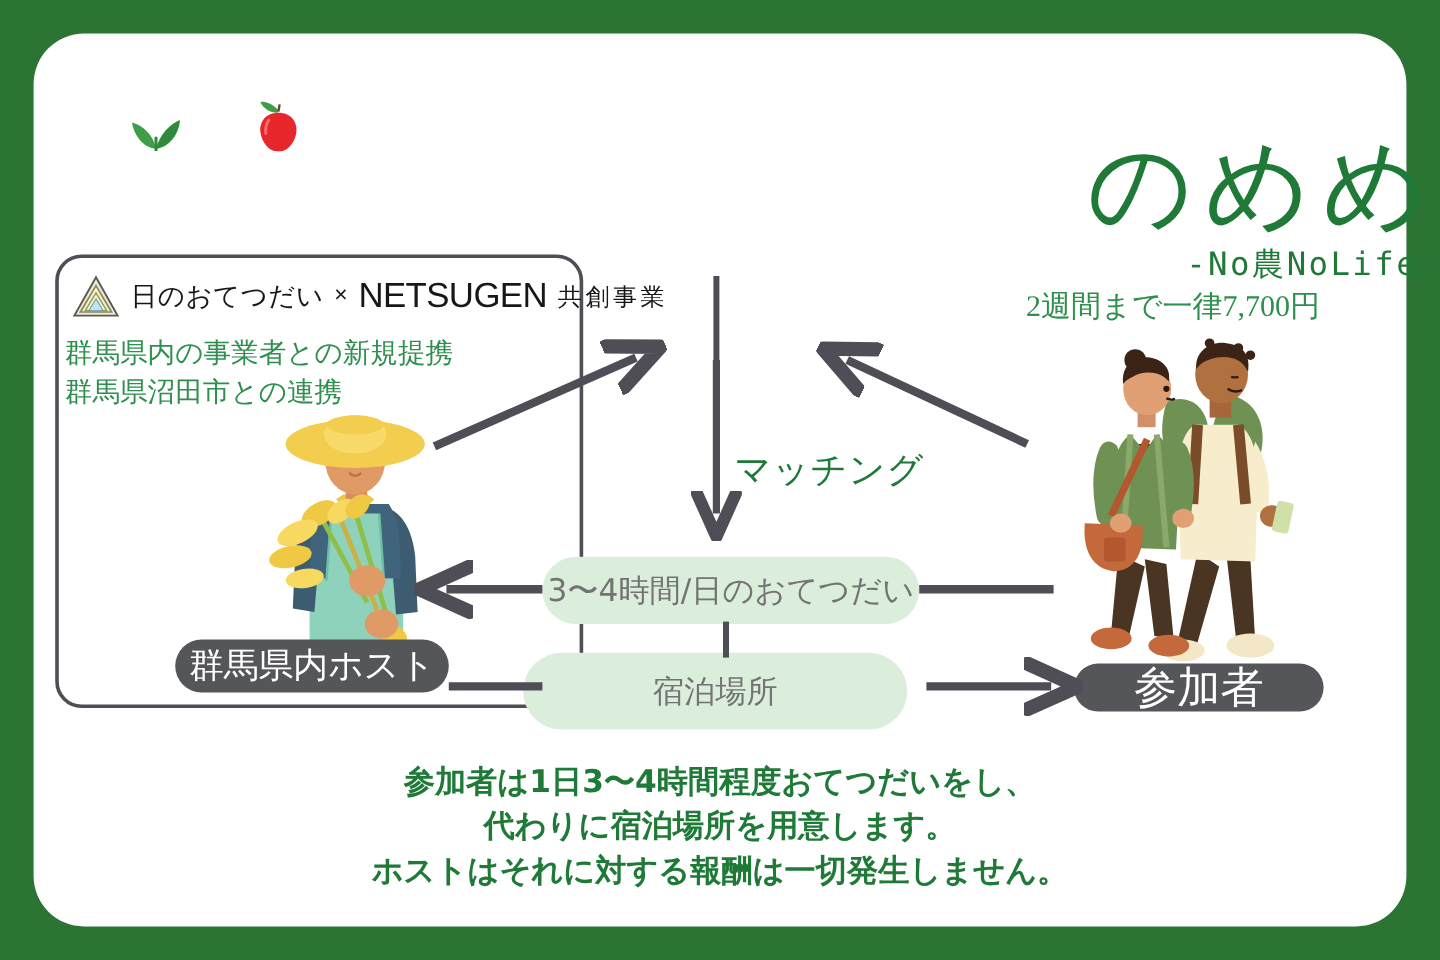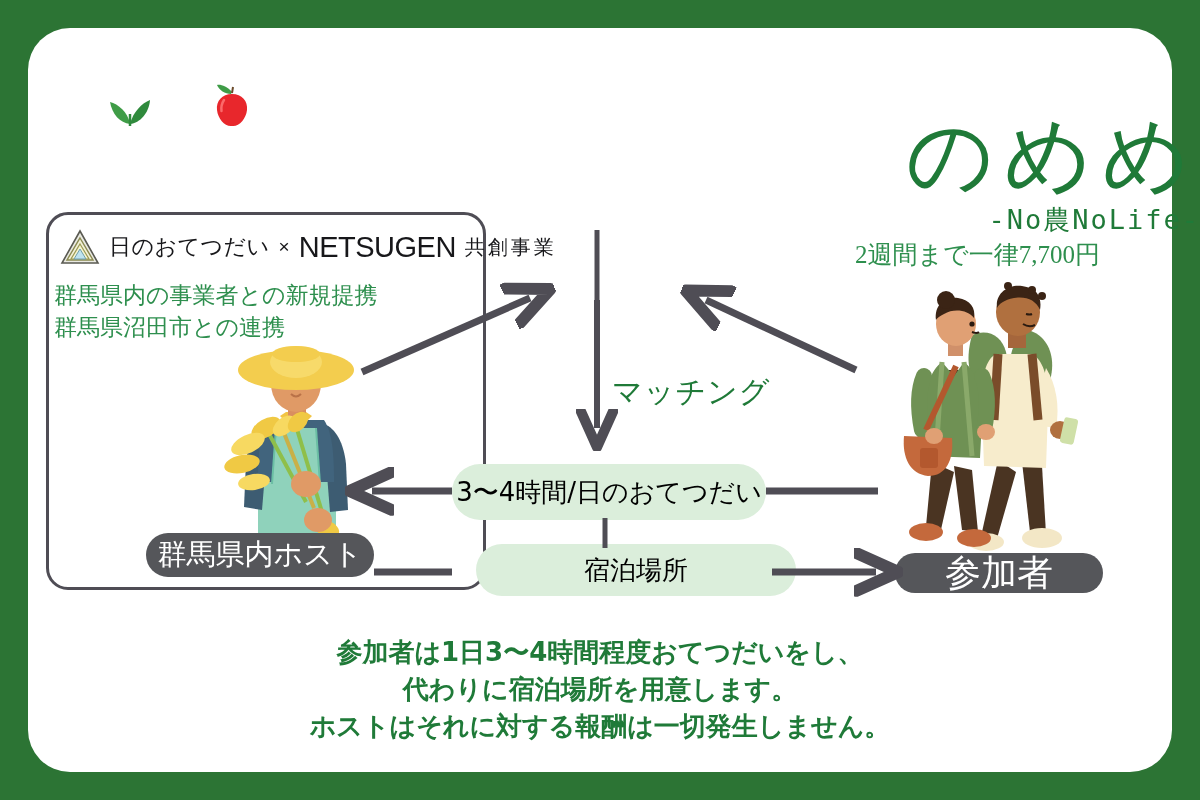--- a/index.html
+++ b/index.html
@@ -127,29 +127,29 @@
     font-family: "DejaVu Sans", sans-serif;
     letter-spacing: 1px;
     white-space: nowrap;
   }
 
   
   .pill {
     position: absolute;
     background: #dbeedb;
     border-radius: 40px;
-    color: #000000;
+    color: #737373;
     font-family: "DejaVu Sans", sans-serif;
     display: flex;
     align-items: center;
     justify-content: center;
     text-align: center;
   }
   #pill-help { left: 452px; top: 464px; width: 314px; height: 56px; font-size: 26px; }
-  #pill-stay { left: 476px; top: 544px; width: 320px; height: 52px; font-size: 26px; }
+  #pill-stay { left: 436px; top: 544px; width: 320px; height: 64px; font-size: 26px; }
 
   
   .dark-pill {
     position: absolute;
     background: #55565a;
     border-radius: 40px;
     color: #ffffff;
     font-family: "DejaVu Sans", sans-serif;
     display: flex;
     align-items: center;

